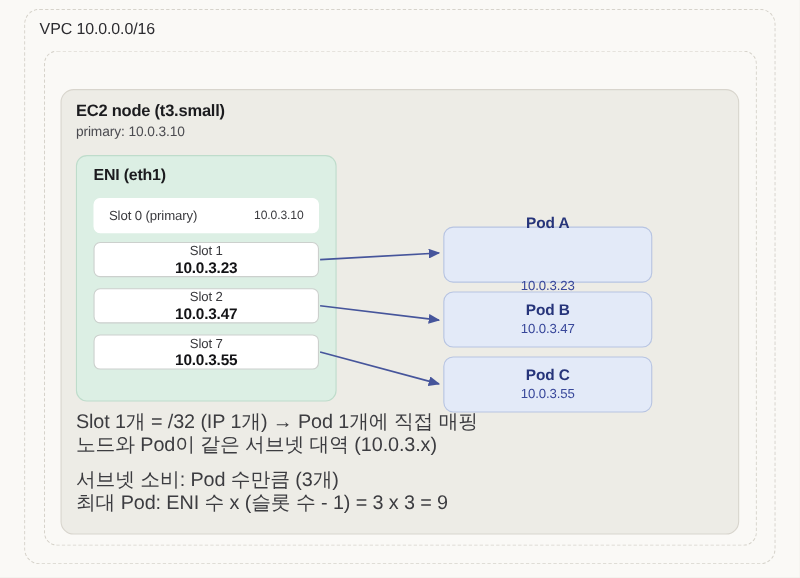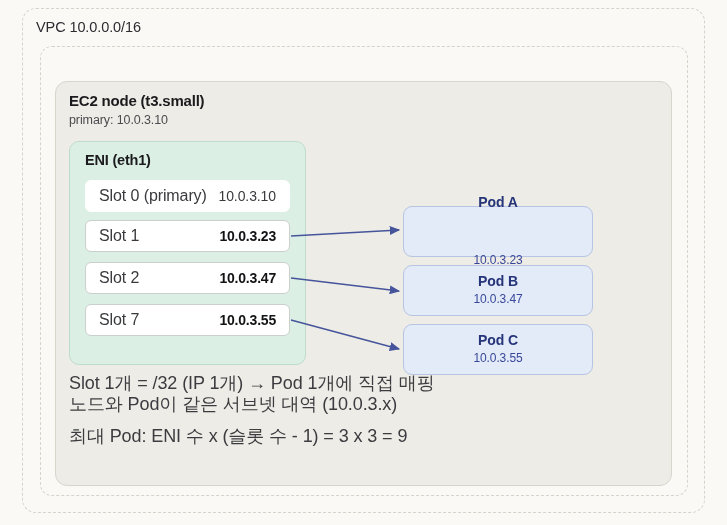--- a/index.html
+++ b/index.html
@@ -130,31 +130,32 @@
     box-sizing: border-box;
     background: #ffffff;
     border-radius: 6px;
     display: flex;
     align-items: center;
     justify-content: space-between;
     padding: 0 13px;
   }
   .slot.bordered {
     border: 1px solid #ccd0cd;
+    flex-direction: column;
   }
   .slot.plain {
     border: 1px solid #ffffff;
   }
   .slot-name {
-    font-size: 16px;
+    font-size: 12px;
     color: #3a3a3e;
     letter-spacing: -0.1px;
   }
   .slot-ip {
-    font-size: 14px;
+    font-size: 11px;
     color: #3a3a3e;
     letter-spacing: -0.1px;
   }
   .slot-ip.strong {
     font-size: 14px;
     font-weight: bold;
     color: #131316;
     letter-spacing: -0.2px;
   }
   #slot-0 { top: 180px; }
@@ -277,16 +278,17 @@
     </defs>
     <line x1="291" y1="236" x2="399" y2="230" stroke="#46559b" stroke-width="1.5" marker-end="url(#arrowhead)"></line>
     <line x1="291" y1="278" x2="399" y2="291" stroke="#46559b" stroke-width="1.5" marker-end="url(#arrowhead)"></line>
     <line x1="291" y1="320" x2="399" y2="349" stroke="#46559b" stroke-width="1.5" marker-end="url(#arrowhead)"></line>
   </svg>
 
   <div class="notes">
     <div class="note-line">Slot 1개 = /32 (IP 1개) → Pod 1개에 직접 매핑</div>
     <div class="note-line">노드와 Pod이 같은 서브넷 대역 (10.0.3.x)</div>
     <div class="note-group-gap"></div>
+    <div class="note-line">서브넷 소비: Pod 수만큼 (3개)</div>
     <div class="note-line">최대 Pod: ENI 수 x (슬롯 수 - 1) = 3 x 3 = 9</div>
   </div>
 
 </div>
 
 </body></html>

